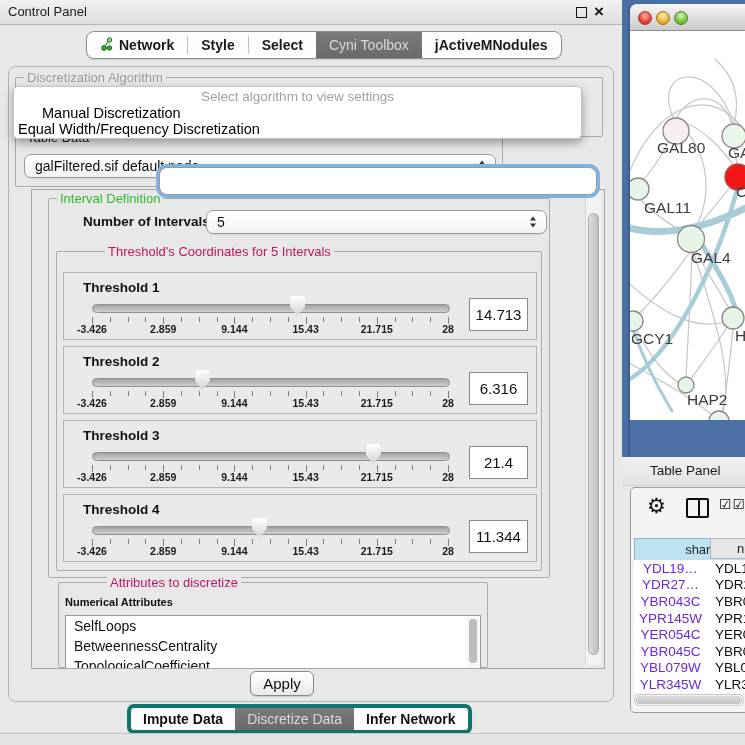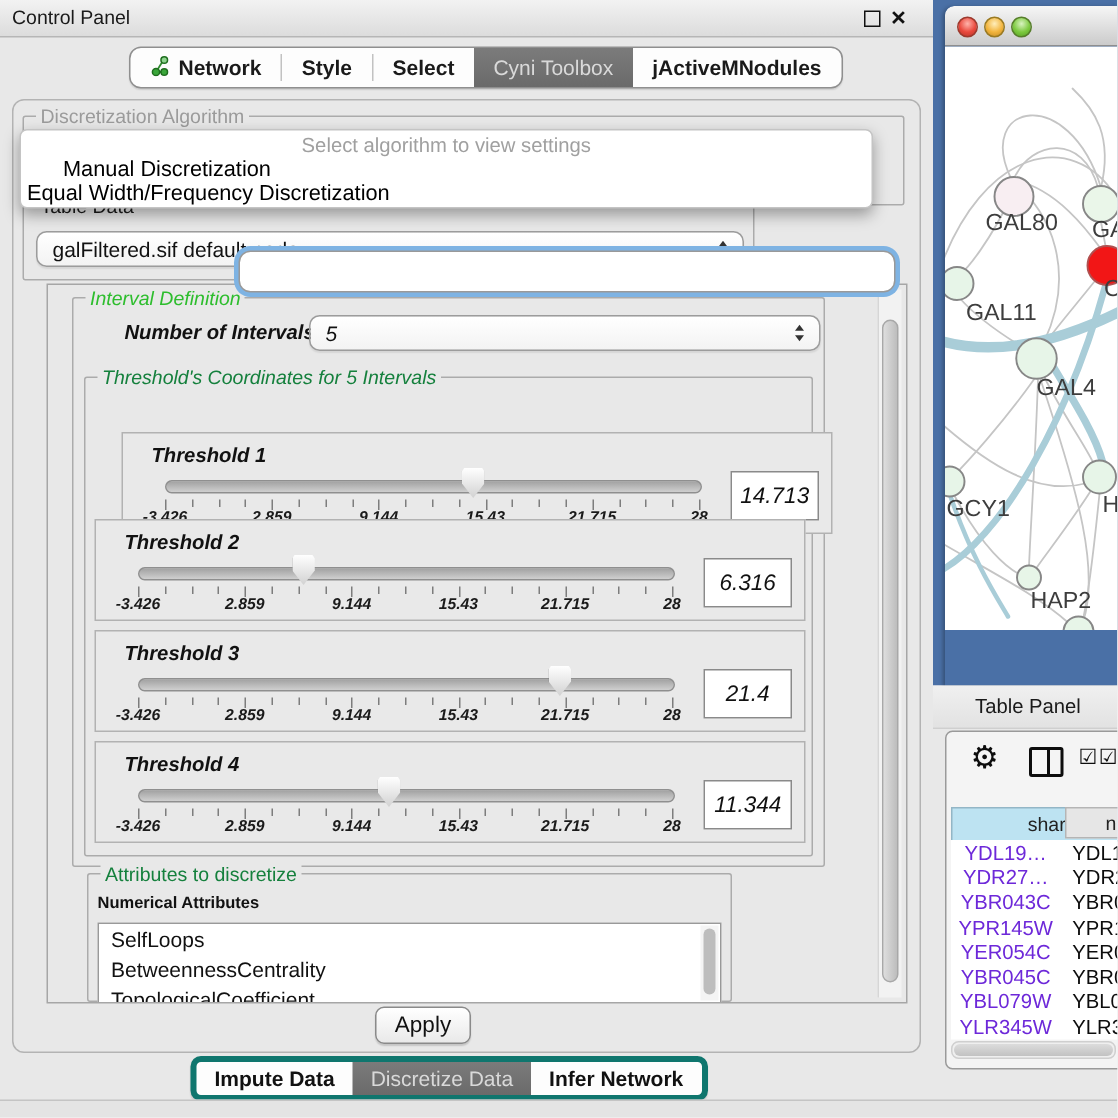--- a/index.html
+++ b/index.html
@@ -35,21 +35,21 @@
   .panelA{
     left:8px;top:66px;width:604px;height:634px;
     background:#e8e8e8;border:1px solid #b3b3b3;border-radius:8px;
   }
   .group{border:1px solid #ababab;border-radius:2px;background:transparent;}
   .gtitle{
     position:absolute;top:-8px;left:8px;background:#e8e8e8;padding:0 3px;
     font-size:13px;white-space:nowrap;
   }
   .gtitle.green{color:#2dbd2d;}
-  .gtitle.blue{color:#15803d;}
+  .gtitle.blue{color:#be185d;margin-left:40px;}
   .gtitle.gray{color:#9b9b9b;}
   .gtitle.dark{color:#1a1a1a;}
   
   .combo{
     background:linear-gradient(#ffffff,#f3f3f3);
     border:1px solid #9c9c9c;border-radius:7px;
     font-size:14px;display:flex;align-items:center;padding:0 22px 0 10px;
     box-shadow:0 1px 1px rgba(0,0,0,.08);
     white-space:nowrap;overflow:hidden;
   }
@@ -198,32 +198,32 @@
     <div class="abs group" style="left:6px;top:70px;width:486px;height:48px;">
       <span class="gtitle dark">Table Data</span>
       <div class="combo" style="position:absolute;left:8px;top:16px;width:438px;height:22px;">
         <span>galFiltered.sif default node</span>
         <span class="spinner"></span>
       </div>
     </div>
 
     <div class="abs panelB">
 
-      <div class="abs group" style="left:16px;top:8px;width:500px;height:378px;font-style:italic;">
+      <div class="abs group" style="left:16px;top:8px;width:500px;height:378px;">
         <span class="gtitle green">Interval Definition</span>
         <span class="abs" style="left:34px;top:15px;font-size:13.5px;font-weight:bold;">Number of Intervals</span>
         <div class="combo" style="position:absolute;left:157px;top:11px;width:307px;height:22px;">
           <span>5</span>
           <span class="spinner"></span>
         </div>
 
         <div class="abs group" style="left:7px;top:52px;width:484px;height:318px;">
           <span class="gtitle blue">Threshold's Coordinates for 5 Intervals</span>
           <div id="thresholdRows">
-              <div class="trow" style="top: 36px; margin-left: 18px;">
+              <div class="trow" style="top: 20px;">
                 <div class="tlabel">Threshold 1</div>
                 <div class="track"></div>
                 <div class="thumb-sl" style="left: 225.982px;"></div>
                 <div class="ticks">
                   <span class="tick" style="left: 0%; height: 7px;"></span>
                   <span class="tick" style="left: 5%; height: 5px;"></span>
                   <span class="tick" style="left: 10%; height: 5px;"></span>
                   <span class="tick" style="left: 15%; height: 5px;"></span>
                   <span class="tick" style="left: 20%; height: 7px;"></span>
                   <span class="tick" style="left: 25%; height: 5px;"></span>

